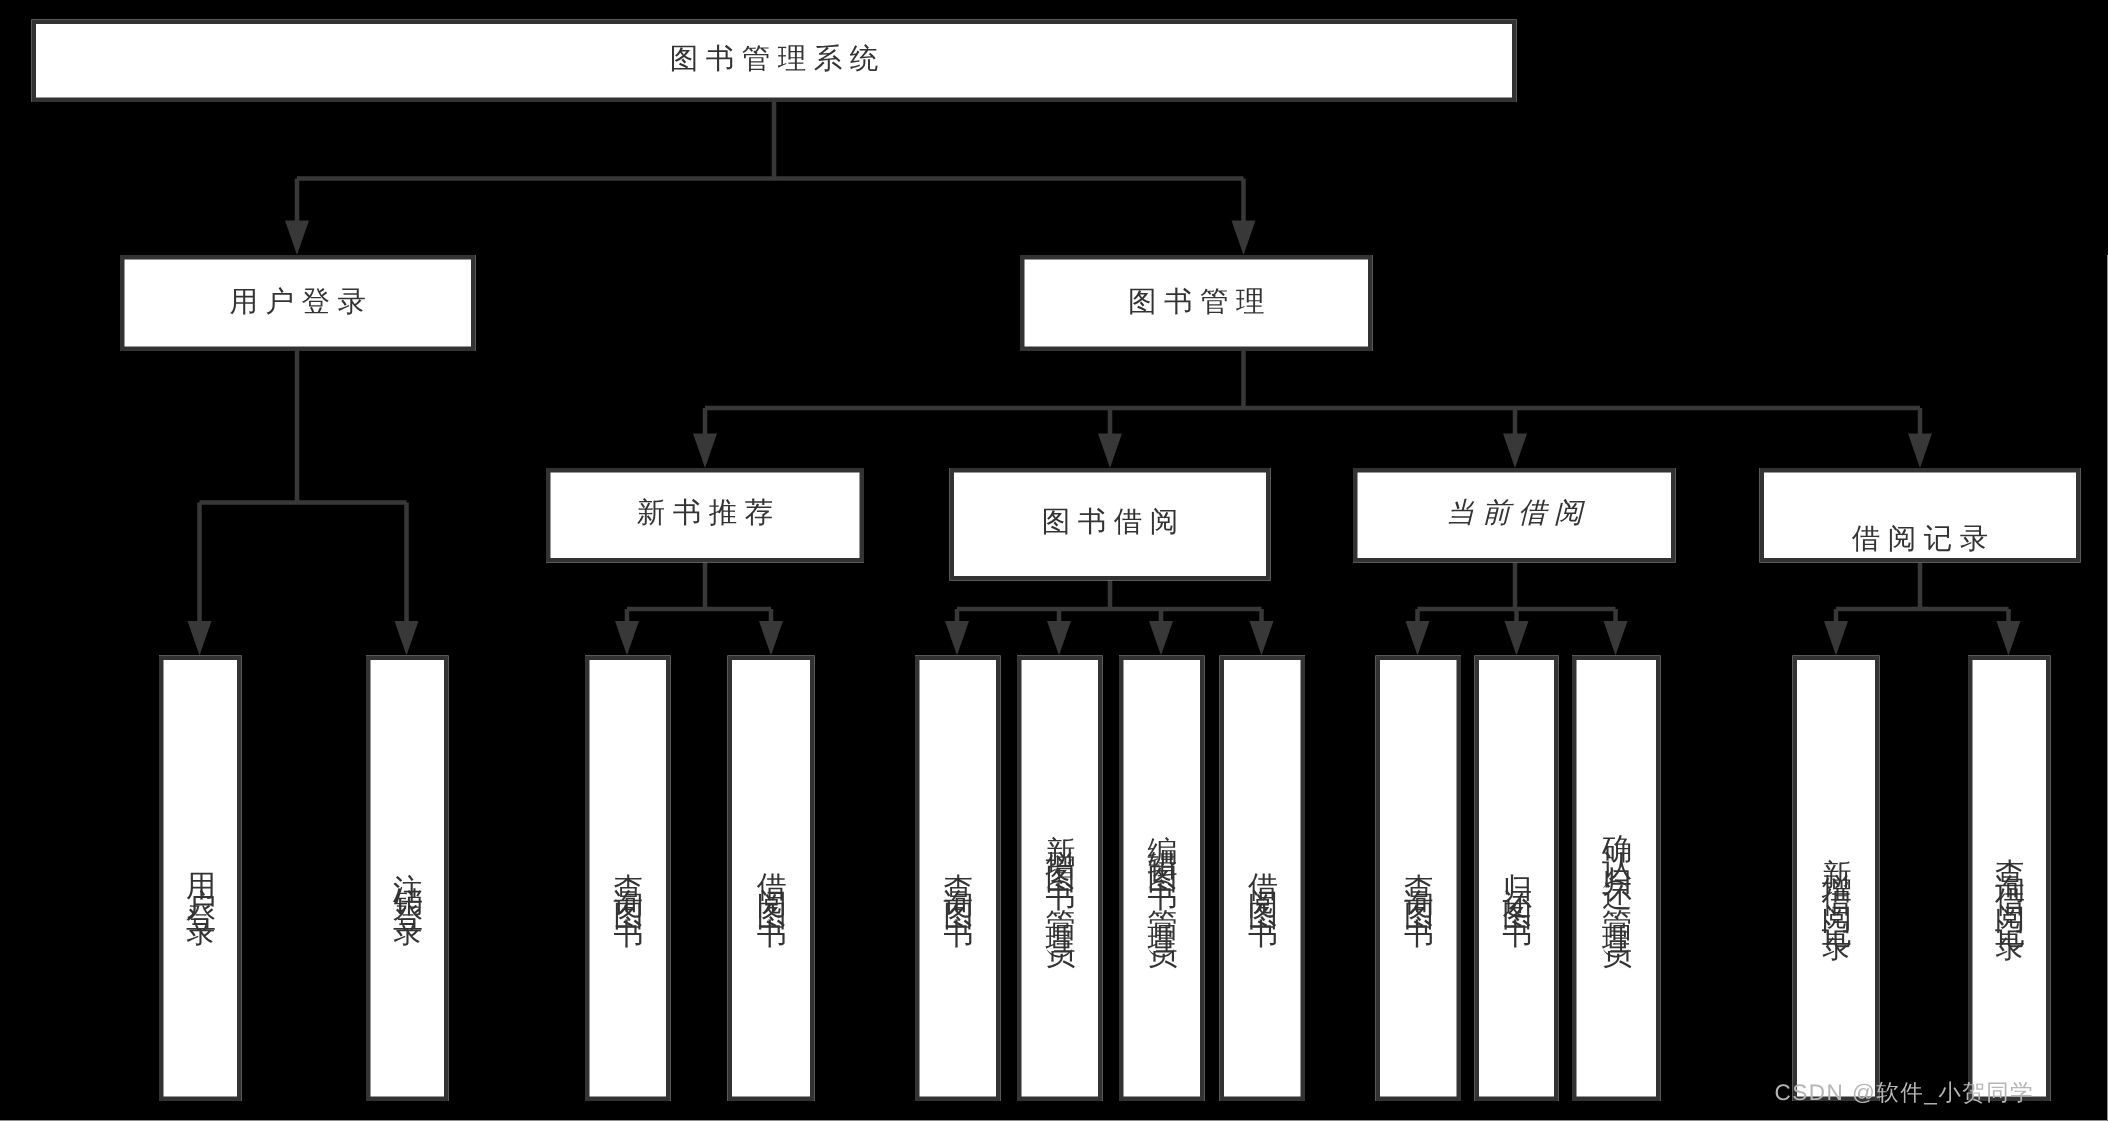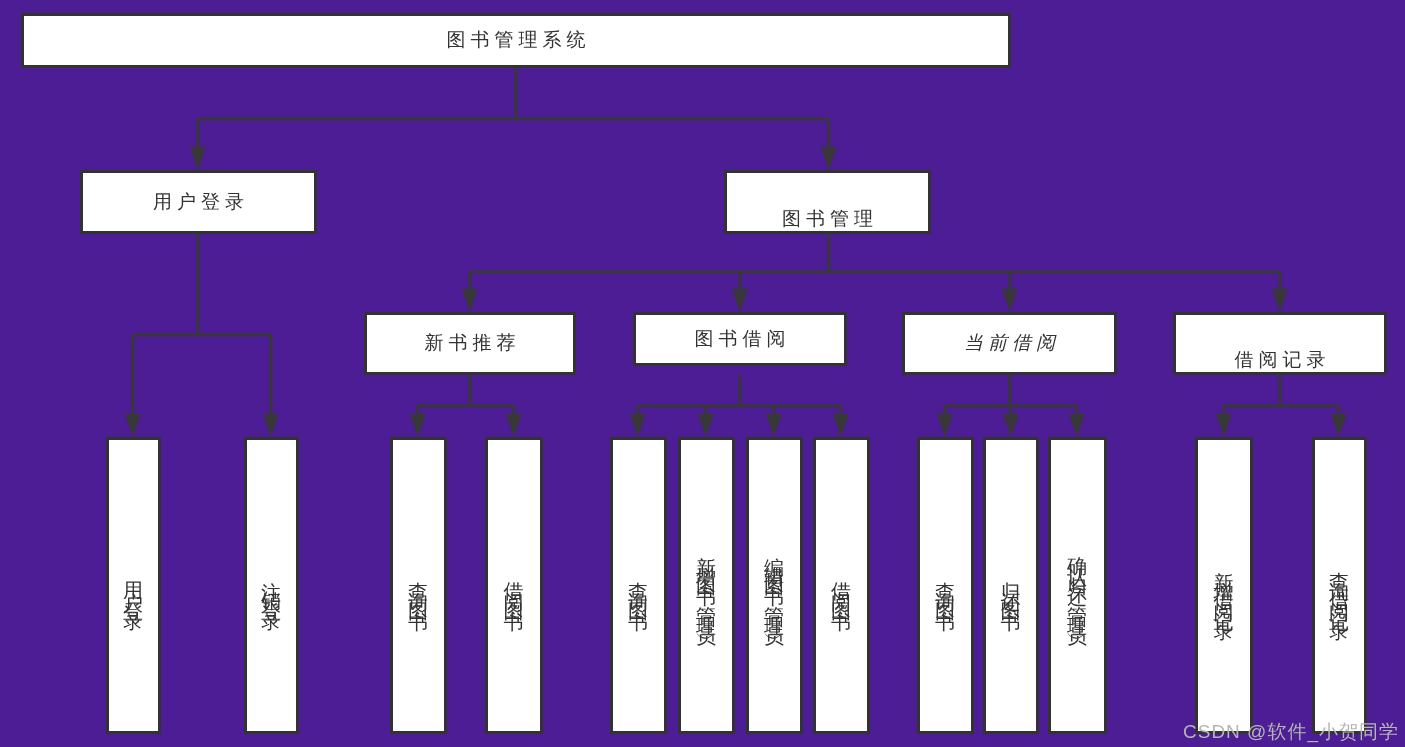--- a/index.html
+++ b/index.html
@@ -1,19 +1,19 @@
 <!DOCTYPE html>
 <html><head>
 <meta charset="utf-8">
 <style>
   html,body{margin:0;padding:0;background:#ffffff;}
   .stage{
     position:relative;
     width:1405px;height:747px;
-    background:#4c1d95;
+    background:#000000;
     font-family:"Liberation Sans","DejaVu Sans",sans-serif;
     overflow:hidden;
   }
   .stage svg.wires{position:absolute;left:0;top:0;z-index:1;}
   .node{
     position:absolute;
     box-sizing:border-box;
     background:#ffffff;
     border:3px solid #333333;
     display:flex;align-items:center;justify-content:center;
@@ -31,21 +31,21 @@
     writing-mode:vertical-rl;
     text-orientation:mixed;
     letter-spacing:10px;
     text-indent:0;
     font-size:20px;
     line-height:1;
   }
   .watermark{
     position:absolute;
     left:1183px;top:719px;
-    font-size:19px;
+    font-size:15px;
     color:#b5b5b5;
     z-index:3;
     white-space:nowrap;
     letter-spacing:1px;
   }
 </style>
 </head>
 <body>
 
 <div class="stage">
@@ -90,28 +90,28 @@
     </g>
   </svg>
 
   <div class="node" style="left:21px;top:13px;width:990px;height:55px;">
     <span class="lbl">图书管理系统</span>
   </div>
 
   <div class="node" style="left:80px;top:170px;width:237px;height:64px;">
     <span class="lbl">用户登录</span>
   </div>
-  <div class="node" style="left:724px;top:170px;width:207px;height:64px;align-items:flex-end;">
+  <div class="node" style="left:680px;top:170px;width:235px;height:64px;">
     <span class="lbl">图书管理</span>
   </div>
 
   <div class="node" style="left:364px;top:312px;width:212px;height:63px;">
     <span class="lbl">新书推荐</span>
   </div>
-  <div class="node" style="left:633px;top:312px;width:214px;height:54px;">
+  <div class="node" style="left:633px;top:312px;width:214px;height:75px;">
     <span class="lbl">图书借阅</span>
   </div>
   <div class="node" style="left:902px;top:312px;width:215px;height:63px;font-style:italic;">
     <span class="lbl">当前借阅</span>
   </div>
   <div class="node" style="left:1173px;top:312px;width:214px;height:63px;align-items:flex-end;">
     <span class="lbl">借阅记录</span>
   </div>
 
   <div class="node v" style="left:106px;top:437px;width:55px;height:297px;">

